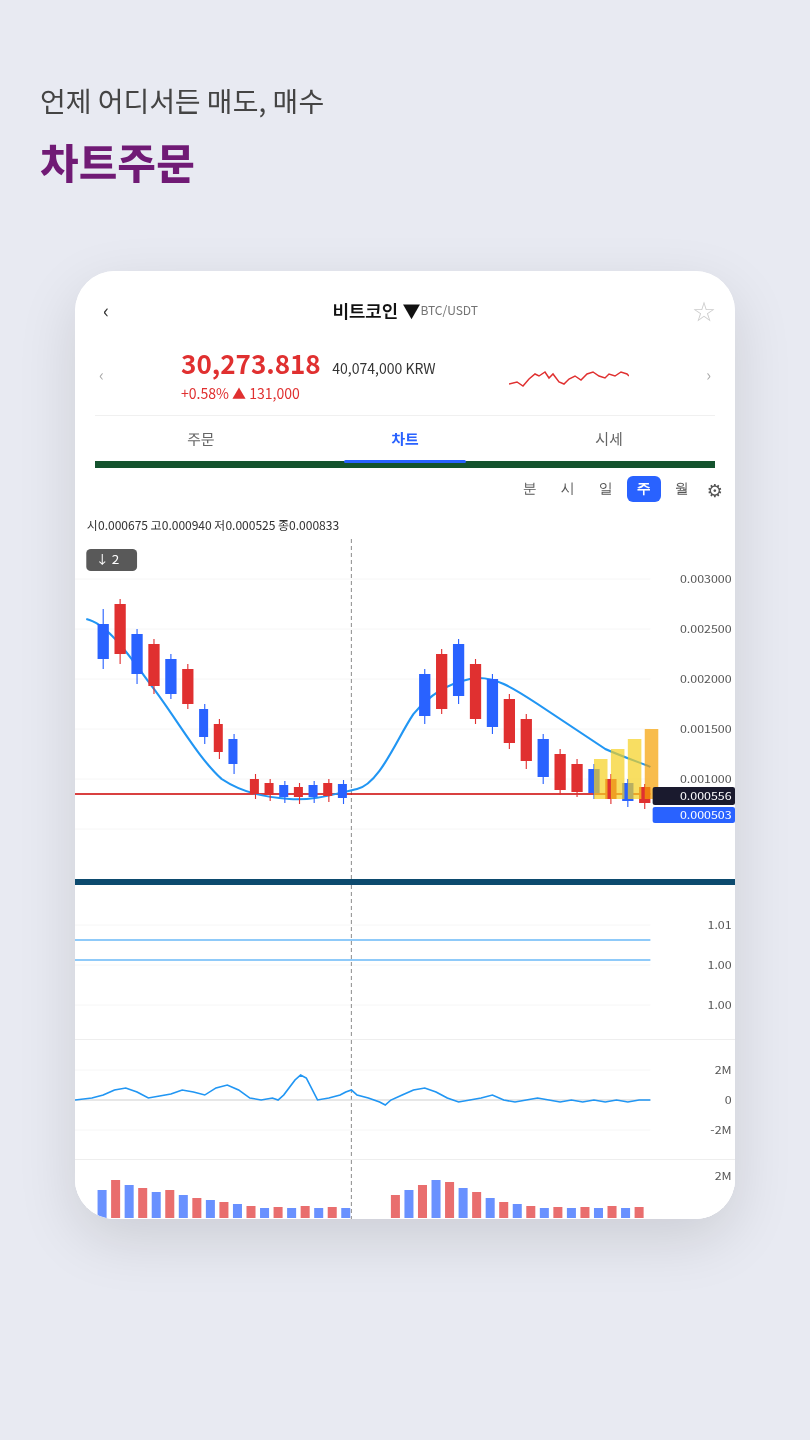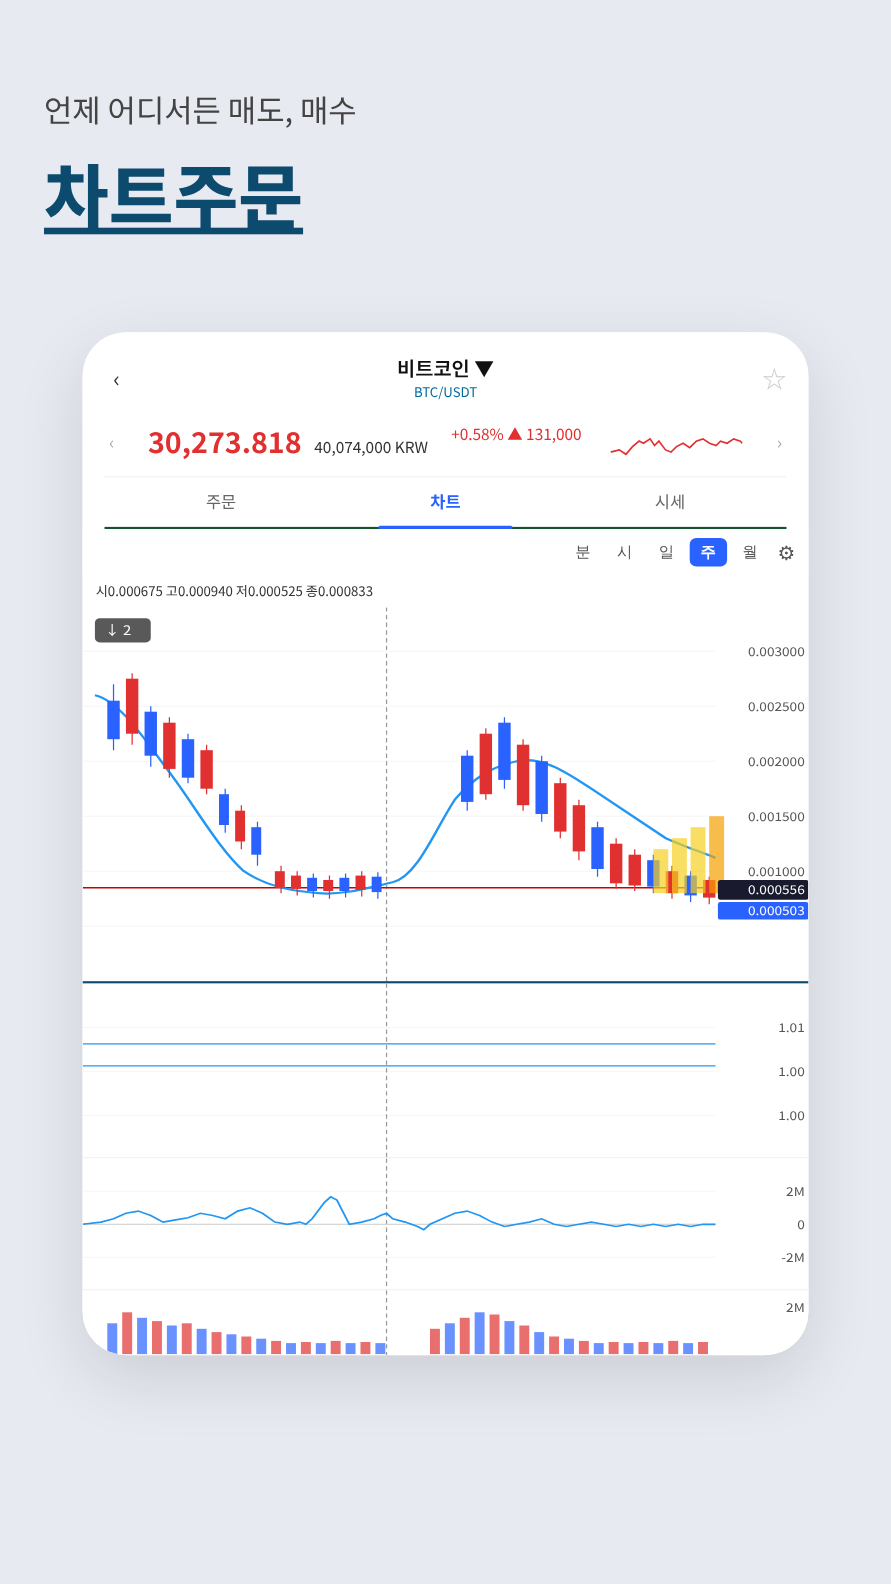--- a/index.html
+++ b/index.html
@@ -19,24 +19,23 @@
     }
 
     .subtitle {
       font-size: 28px;
       color: #444;
       font-weight: 400;
       margin-bottom: 10px;
     }
 
     .title {
-      font-size: 64px;
+      font-size: 42px;
       font-weight: 800;
-      color: #0c4a6e;
-      text-decoration: underline;
+      color: #701a75;
     }
 
     .phone-wrapper {
       width: 660px;
       background: #ffffff;
       border-radius: 40px;
       overflow: hidden;
       box-shadow: 0 20px 60px rgba(0,0,0,0.12);
       margin-top: 40px;
     }
@@ -56,57 +55,56 @@
 
     .back-btn {
       font-size: 20px;
       color: #333;
       cursor: pointer;
       padding: 4px 8px;
     }
 
     .coin-title-wrap {
       display: flex;
-      flex-direction: column;
+      flex-direction: row;
       align-items: center;
     }
 
     .coin-name {
       font-size: 18px;
       font-weight: 600;
       color: #111;
       display: flex;
       align-items: center;
       gap: 4px;
     }
 
     .coin-pair {
       font-size: 12px;
-      color: #0369a1;
+      color: #737373;
     }
 
     .star-btn {
       font-size: 22px;
       color: #ccc;
       cursor: pointer;
     }
 
     
     .price-bar {
       display: flex;
       align-items: center;
       justify-content: space-between;
       padding: 8px 0 12px;
       border-bottom: 1px solid #f0f0f0;
     }
 
     .price-left {
       display: flex;
-      flex-direction: row;
-      gap: 21px;
+      flex-direction: column;
     }
 
     .prev-btn, .next-btn {
       font-size: 16px;
       color: #aaa;
       padding: 0 4px;
     }
 
     .price-main {
       font-size: 26px;
@@ -127,21 +125,21 @@
     }
 
     .mini-chart {
       width: 120px;
       height: 40px;
     }
 
     
     .tabs {
       display: flex;
-      border-bottom: 2px solid #14532d;
+      border-bottom: 7px solid #14532d;
       padding: 0 4px;
     }
 
     .tab {
       flex: 1;
       text-align: center;
       padding: 12px 0;
       font-size: 15px;
       color: #666;
       cursor: pointer;
@@ -227,21 +225,21 @@
     .chart-svg-main {
       width: 100%;
       height: 100%;
     }
 
     
     .sub-chart-container {
       position: relative;
       width: 100%;
       height: 160px;
-      border-top: 2px solid #0c4a6e;
+      border-top: 6px solid #0c4a6e;
       overflow: hidden;
     }
 
     .sub-chart-container2 {
       position: relative;
       width: 100%;
       height: 120px;
       border-top: 1px solid #eee;
       overflow: hidden;
     }

